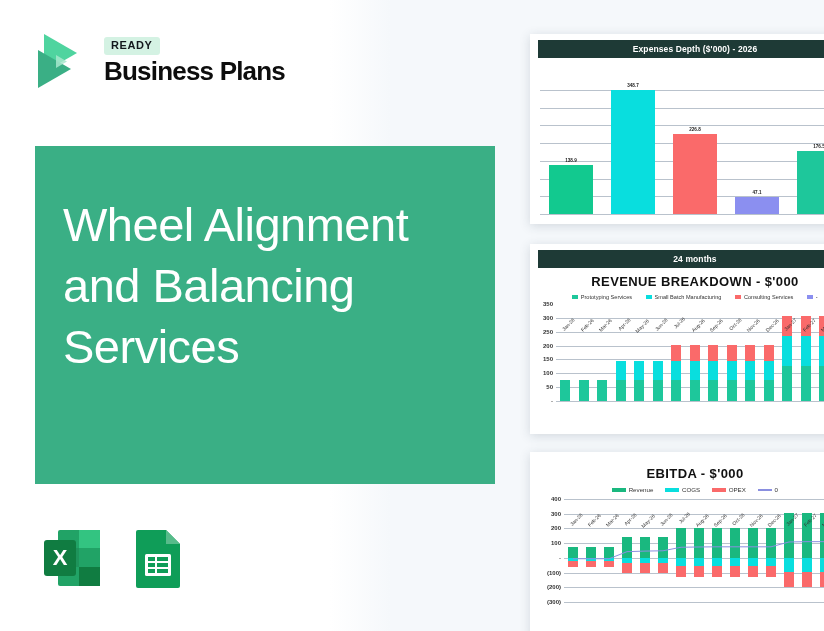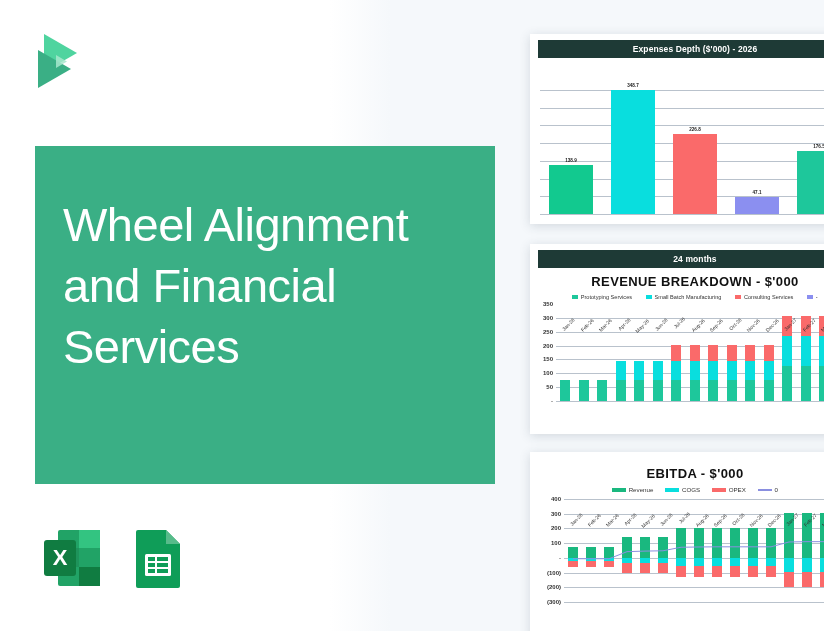--- a/index.html
+++ b/index.html
@@ -153,24 +153,28 @@
   <div class="bg-fade"></div>
 
   <div class="logo-wrap">
     <div class="logo-mark">
       <svg width="62" height="66" viewBox="0 0 62 66">
         <path d="M14 6 L14 44 L47 25 Z" fill="#4fd49f"></path>
         <path d="M8 22 L8 60 L41 41 Z" fill="#3aaf85"></path>
         <path d="M26 27 L26 40 L37 33.5 Z" fill="#a7e7cd" opacity="0.85"></path>
       </svg>
     </div>
+    <div class="logo-text-col">
+      <span class="ready-badge">READY</span>
+      <span class="brand-name">Business Plans</span>
+    </div>
   </div>
 
   <div class="title-panel">
-    <div class="title-text">Wheel Alignment and Financial Services</div>
+    <div class="title-text">Wheel Alignment and Balancing Services</div>
   </div>
 
   <div class="footer-row">
     <div class="icon-excel">
       <svg width="72" height="72" viewBox="0 0 72 72">
         <rect x="22" y="8" width="42" height="56" rx="2" fill="#21a366"></rect>
         <rect x="43" y="8" width="21" height="18" fill="#33c481"></rect>
         <rect x="43" y="26" width="21" height="19" fill="#21a366"></rect>
         <rect x="43" y="45" width="21" height="19" fill="#107c41"></rect>
         <rect x="22" y="26" width="21" height="19" fill="#185c37" opacity="0.22"></rect>

